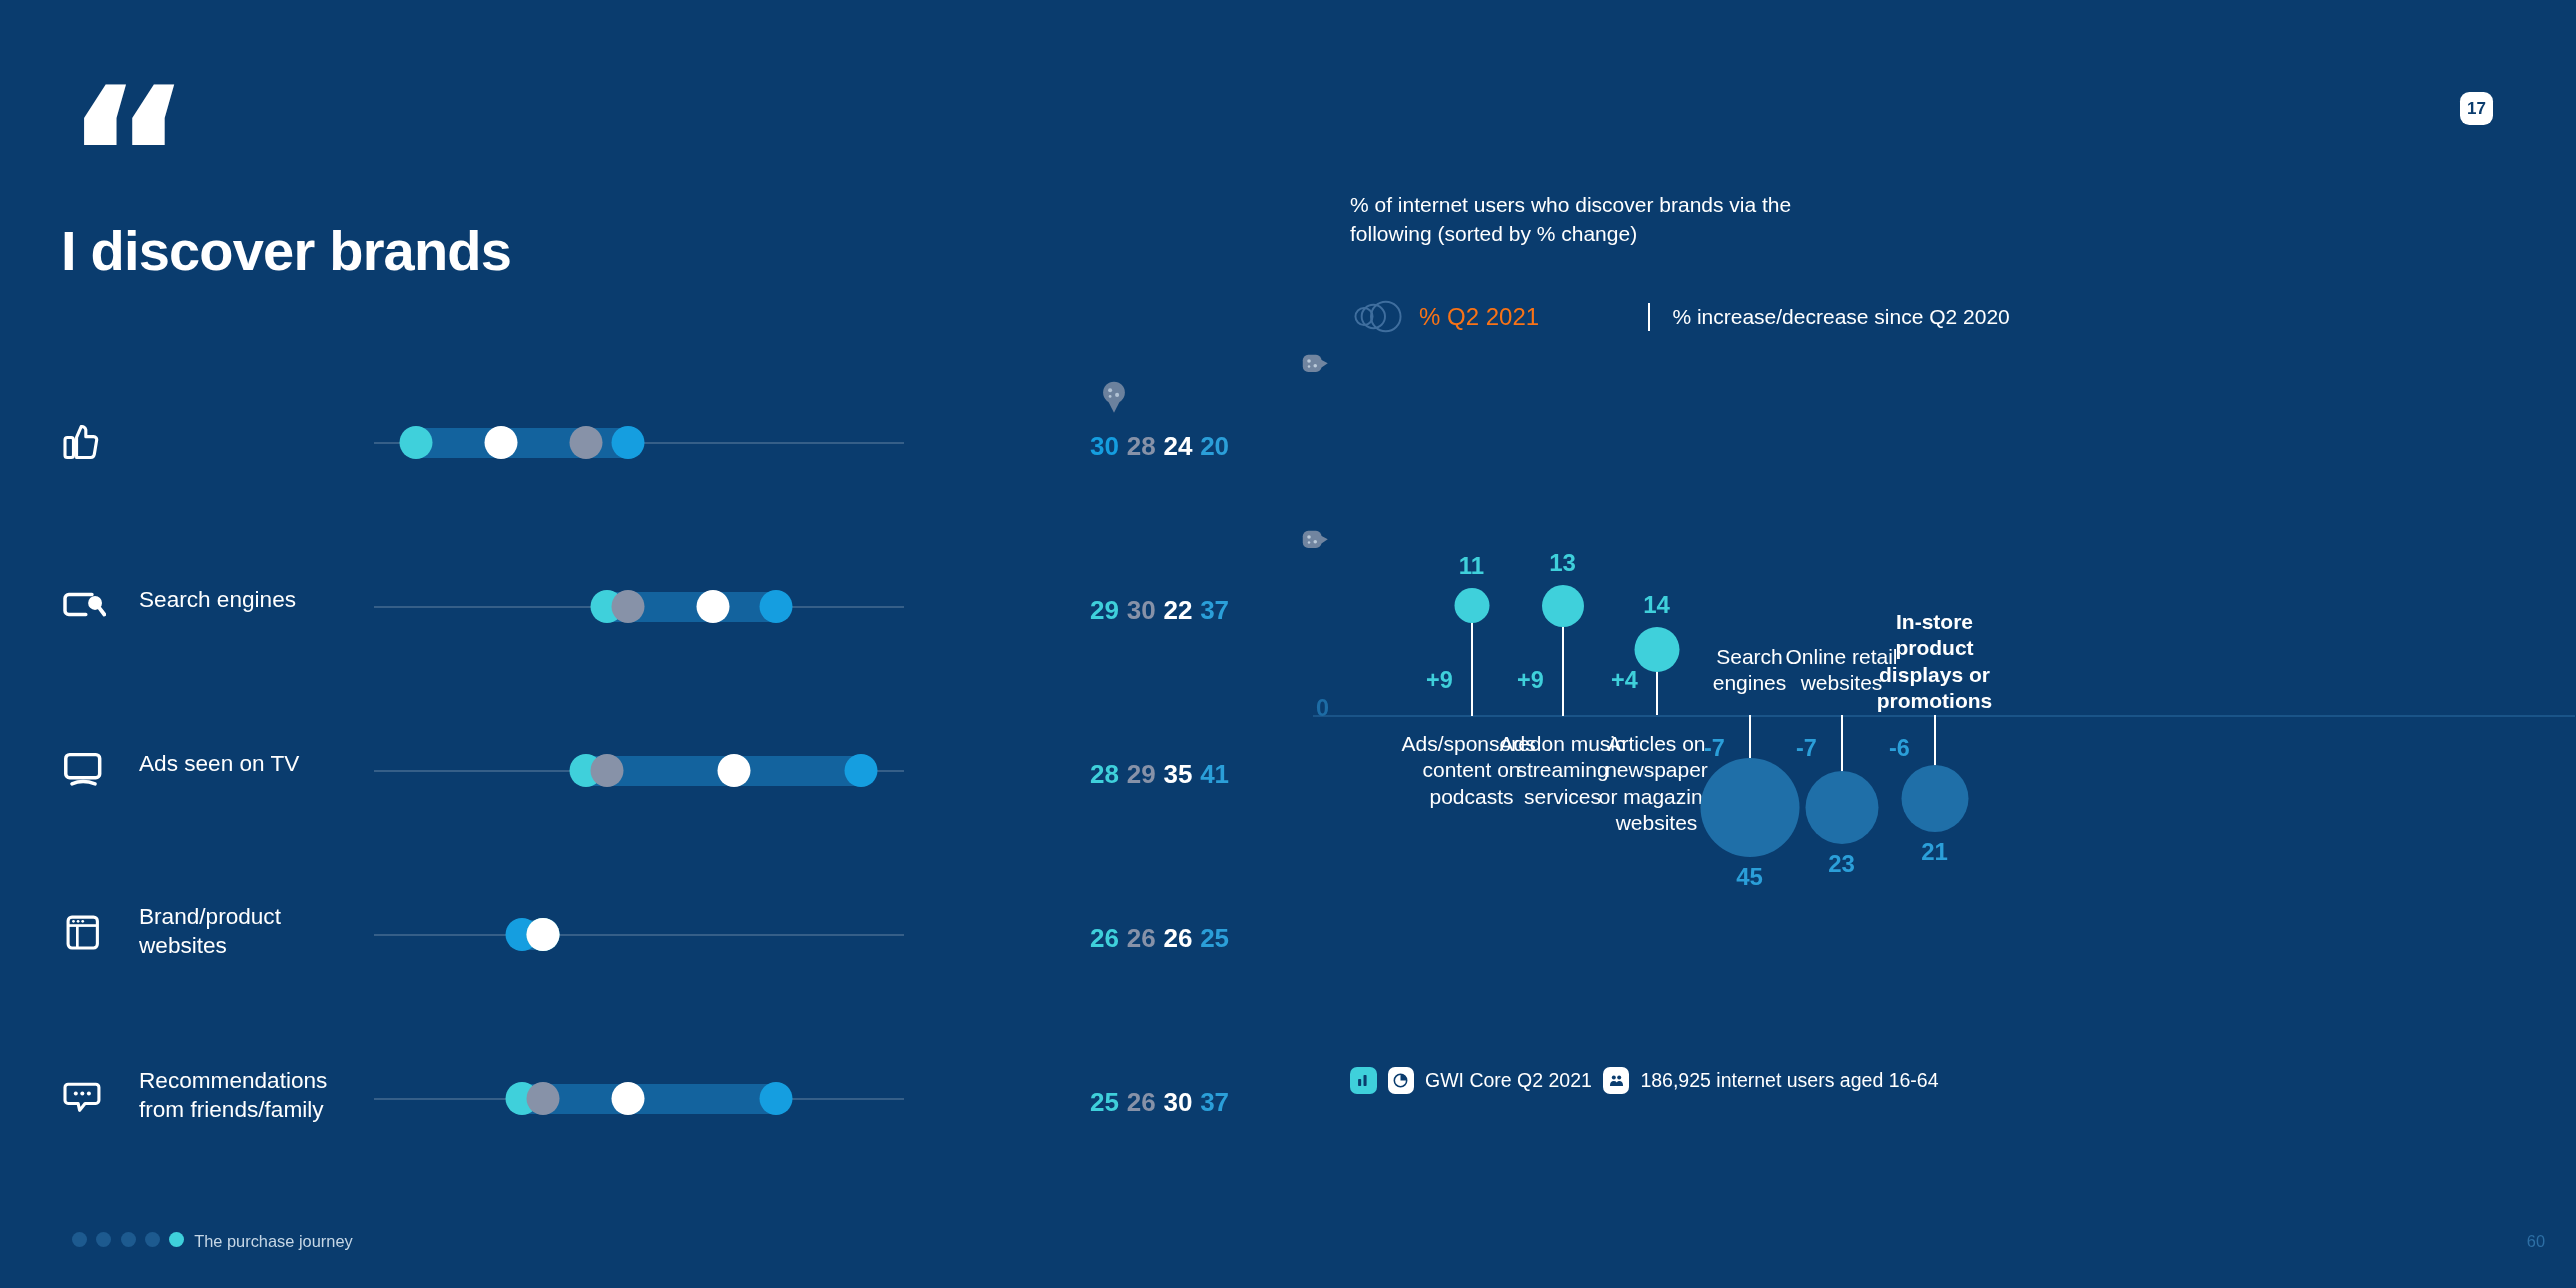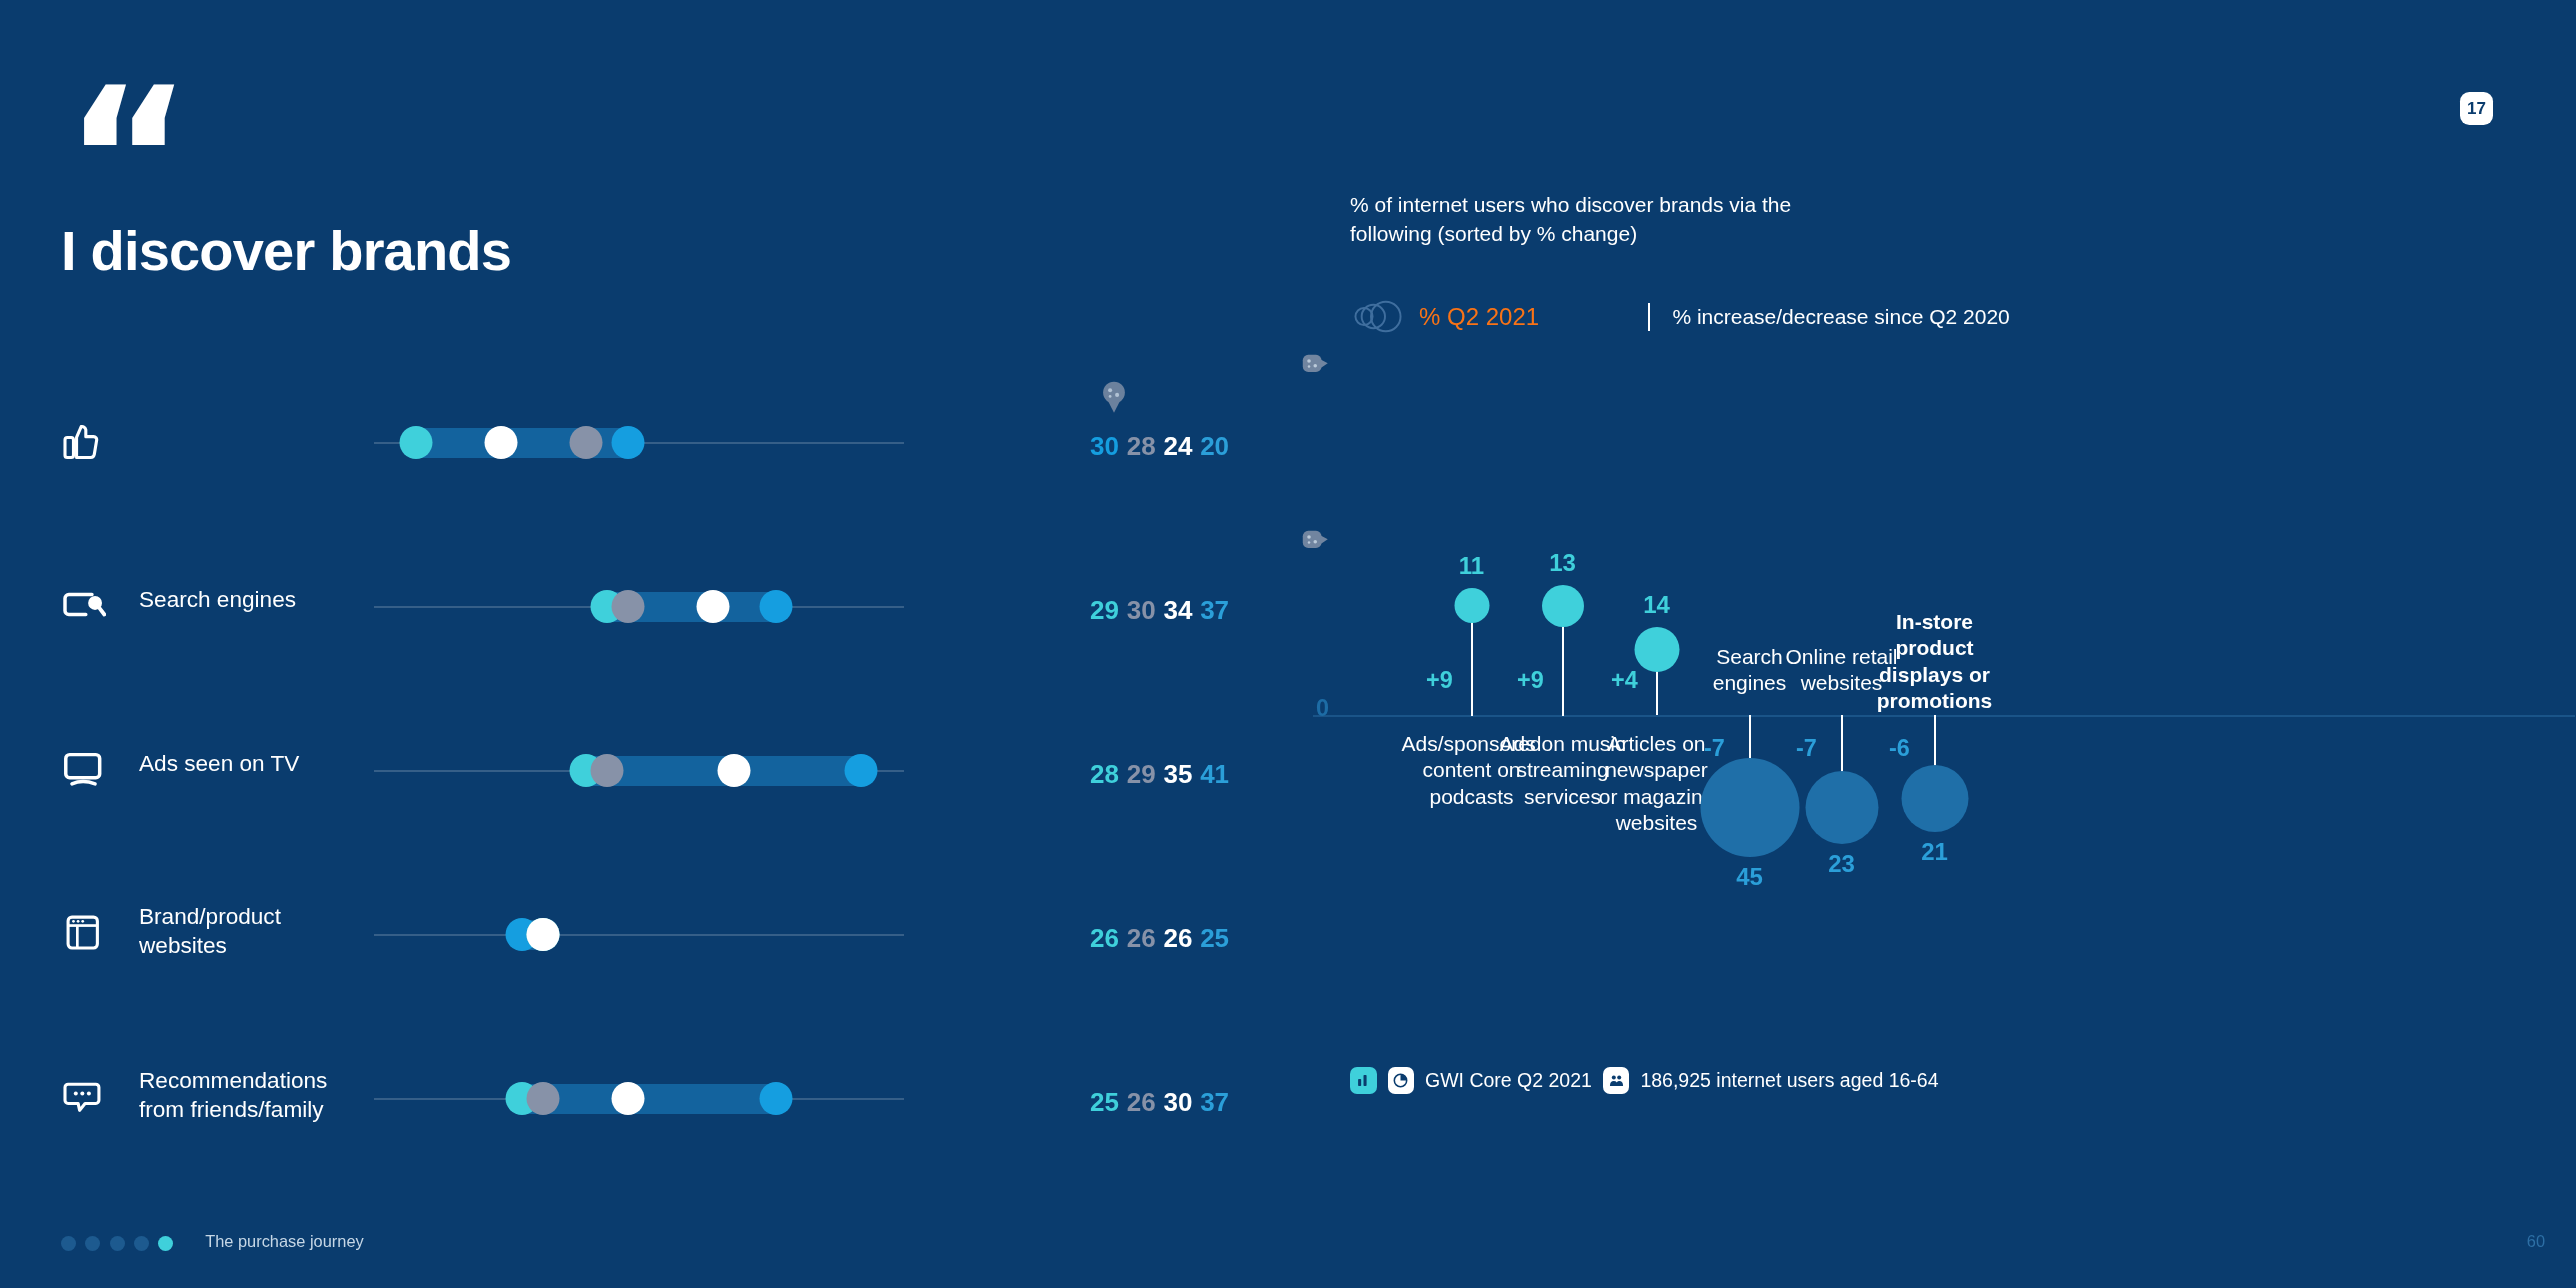--- a/index.html
+++ b/index.html
@@ -146,22 +146,22 @@
 
   .page-badge {
     position: absolute; left: 1172px; top: 92px;
     width: 33px; height: 33px; border-radius: 9.3px; background: #ffffff;
     display: flex; align-items: center; justify-content: center;
     font-size: 17px; font-weight: 700; color: #0a3c6e;
   }
 
   
   .slide-footer {
-    position: absolute; left: 61px; bottom: 37px;
-    display: flex; align-items: flex-end; gap: 32px;
+    position: absolute; left: 72px; bottom: 37px;
+    display: flex; align-items: flex-start; gap: 10px;
   }
   .footer-dots { display: flex; gap: 9.3px; }
   .fdot { width: 15px; height: 15px; border-radius: 50%; background: #1d5a8f; }
   .fdot.active { background: #3fd0db; }
   .footer-label { font-size: 16.4px; color: #c6d7e6; }
   .page-num {
     position: absolute; right: 31px; bottom: 37px;
     font-size: 16.4px; color: #2d6fa5;
   }
 </style>
@@ -224,21 +224,21 @@
             <div class="track-line"></div>
             <div class="track-bar" style="left: 218px; width: 199px;"></div>
             <div class="dot" style="left: 233px; background: rgb(63, 208, 219);"></div>
             <div class="dot" style="left: 254px; background: rgb(135, 146, 168);"></div>
             <div class="dot" style="left: 339px; background: rgb(255, 255, 255);"></div>
             <div class="dot" style="left: 402px; background: rgb(21, 158, 224);"></div>
           </div>
           <div class="values">
             <span style="color: rgb(63, 208, 219);">29</span>
             <span style="color: rgb(135, 146, 168);">30</span>
-            <span style="color: rgb(255, 255, 255);">34</span>
+            <span style="color: rgb(255, 255, 255);">22</span>
             <span style="color: rgb(43, 159, 217);">37</span>
           </div>
         </div>
         <div class="row">
           <div class="row-icon">
             <svg viewBox="0 0 58 48">
               <rect x="6" y="6" width="44" height="30" rx="5" fill="none" stroke="currentColor" stroke-width="4.5"></rect>
               <path d="M14 44 Q28 38 44 44" fill="none" stroke="currentColor" stroke-width="4.5" stroke-linecap="round"></path>
             </svg>
           </div>

